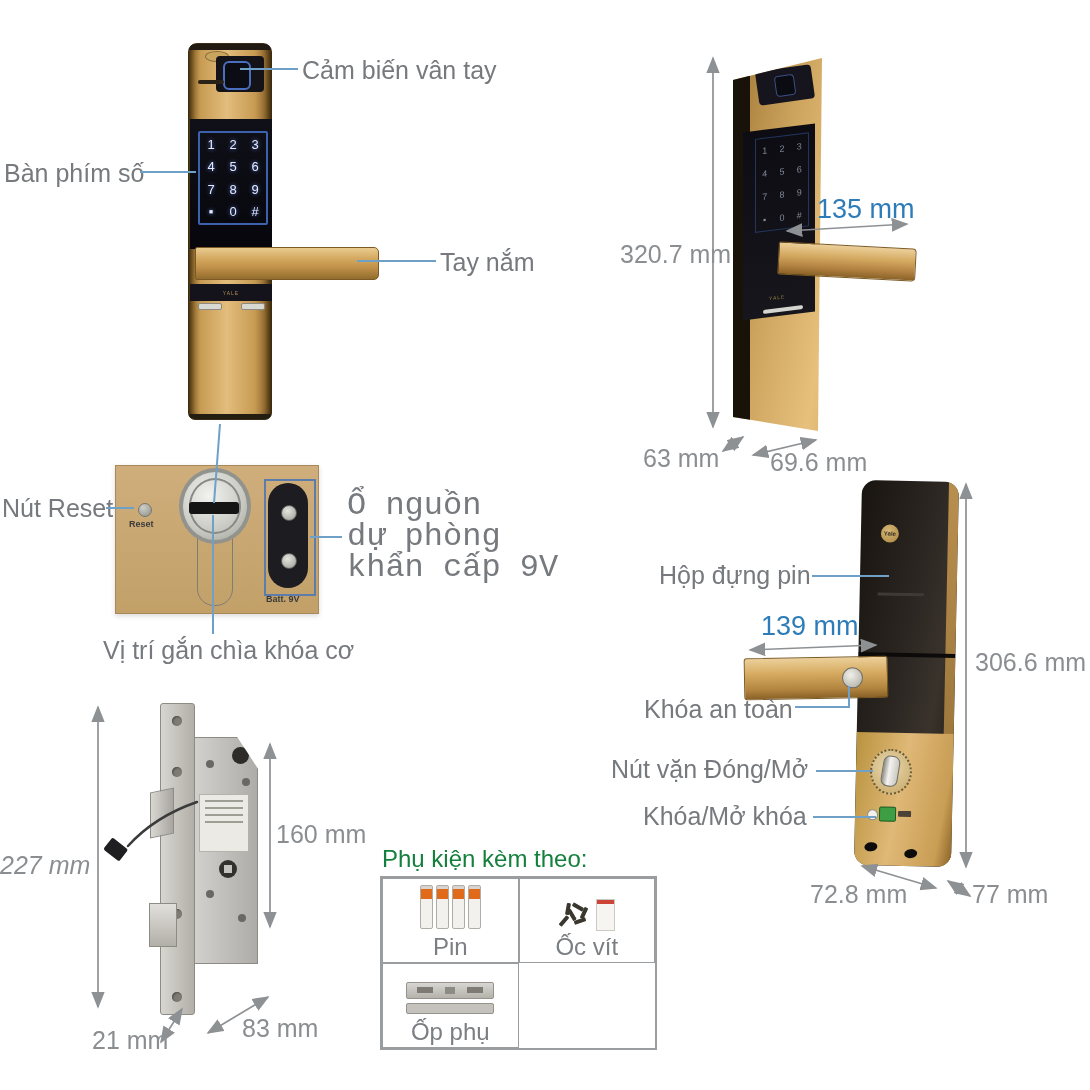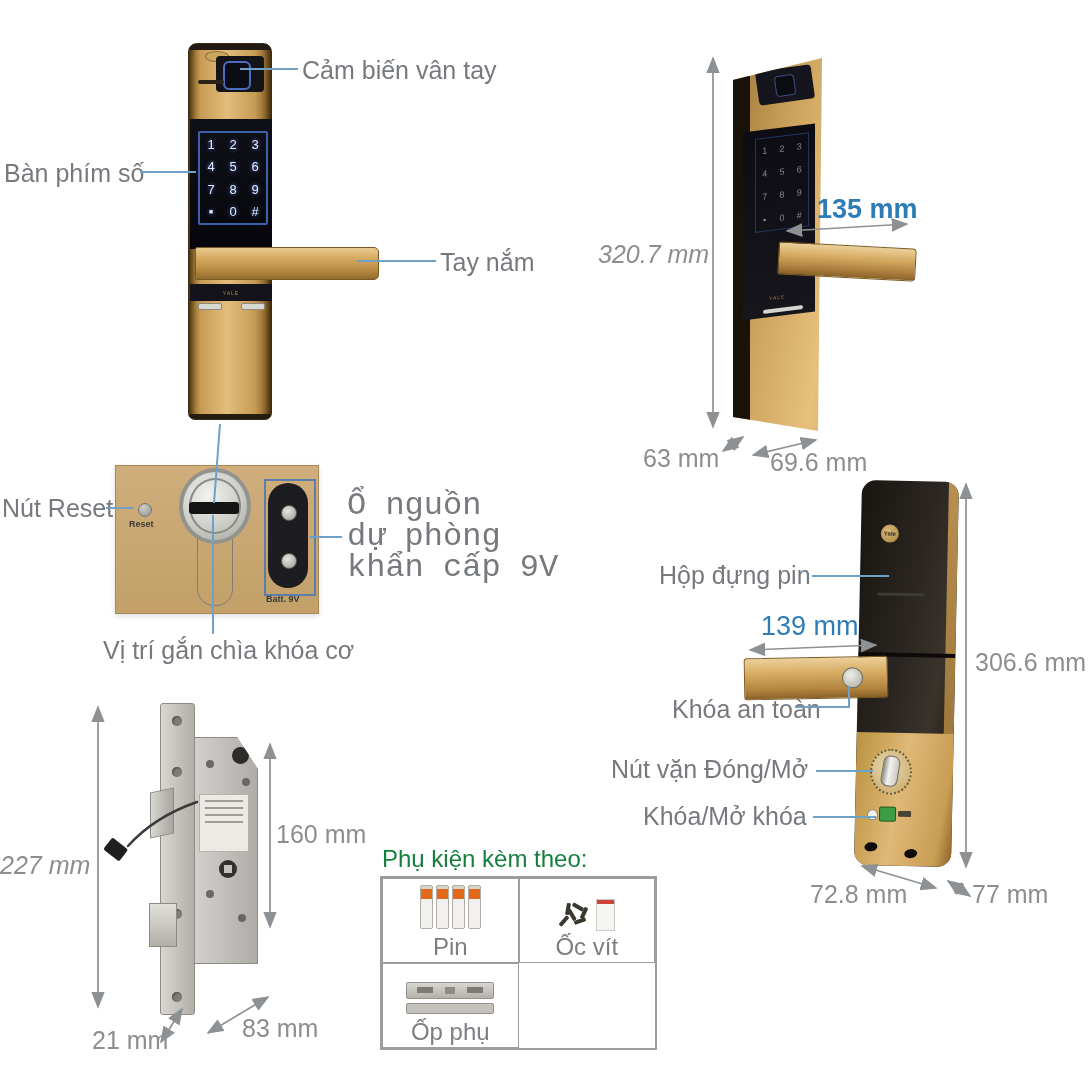--- a/index.html
+++ b/index.html
@@ -217,22 +217,22 @@
           <span>0</span>
           <span>#</span>
         </div>
         <div class="ang-brand">YALE</div>
         <div class="ang-dash"></div>
       </div>
     </div>
   </div>
   <div class="abs" id="ang-handle"></div>
 
-  <div class="dim" style="left:598px;top:240px;font-style:italic;">320.7 mm</div>
-  <div class="bluetxt" style="left:817px;top:194px;font-weight:bold;">135 mm</div>
+  <div class="dim" style="left:620px;top:240px;">320.7 mm</div>
+  <div class="bluetxt" style="left:817px;top:194px;">135 mm</div>
   <div class="dim" style="left:643px;top:444px;">63 mm</div>
   <div class="dim" style="left:770px;top:448px;">69.6 mm</div>
 
   <div class="abs" id="back-boss"></div>
   <div class="abs" id="back-lock">
     <div class="blk-body">
       <div class="blk-goldedge"></div>
       <div class="blk-goldbottom"></div>
       <div class="blk-logo">
         <span>Yale</span>
@@ -248,21 +248,21 @@
       <div class="blk-screw" style="left:10px;top:362px;transform:rotate(-8deg);"></div>
       <div class="blk-screw" style="left:50px;top:368px;transform:rotate(-8deg);"></div>
     </div>
   </div>
   <div class="abs" id="back-handle">
     <div class="bh-btn"></div>
   </div>
 
   <div class="lbl" style="left:659px;top:561px;">Hộp đựng pin</div>
   <div class="bluetxt" style="left:761px;top:611px;">139 mm</div>
-  <div class="lbl" style="left:644px;top:695px;margin-left:28px;">Khóa an toàn</div>
+  <div class="lbl" style="left:644px;top:695px;">Khóa an toàn</div>
   <div class="lbl" style="left:611px;top:755px;">Nút vặn Đóng/Mở</div>
   <div class="lbl" style="left:643px;top:802px;">Khóa/Mở khóa</div>
   <div class="dim" style="left:975px;top:648px;">306.6 mm</div>
   <div class="dim" style="left:810px;top:880px;">72.8 mm</div>
   <div class="dim" style="left:972px;top:880px;">77 mm</div>
 
   <div class="mort-body">
     <div class="mb-bighole"></div>
     <div class="mb-hole" style="left:12px;top:22px;"></div>
     <div class="mb-hole" style="left:48px;top:40px;"></div>

